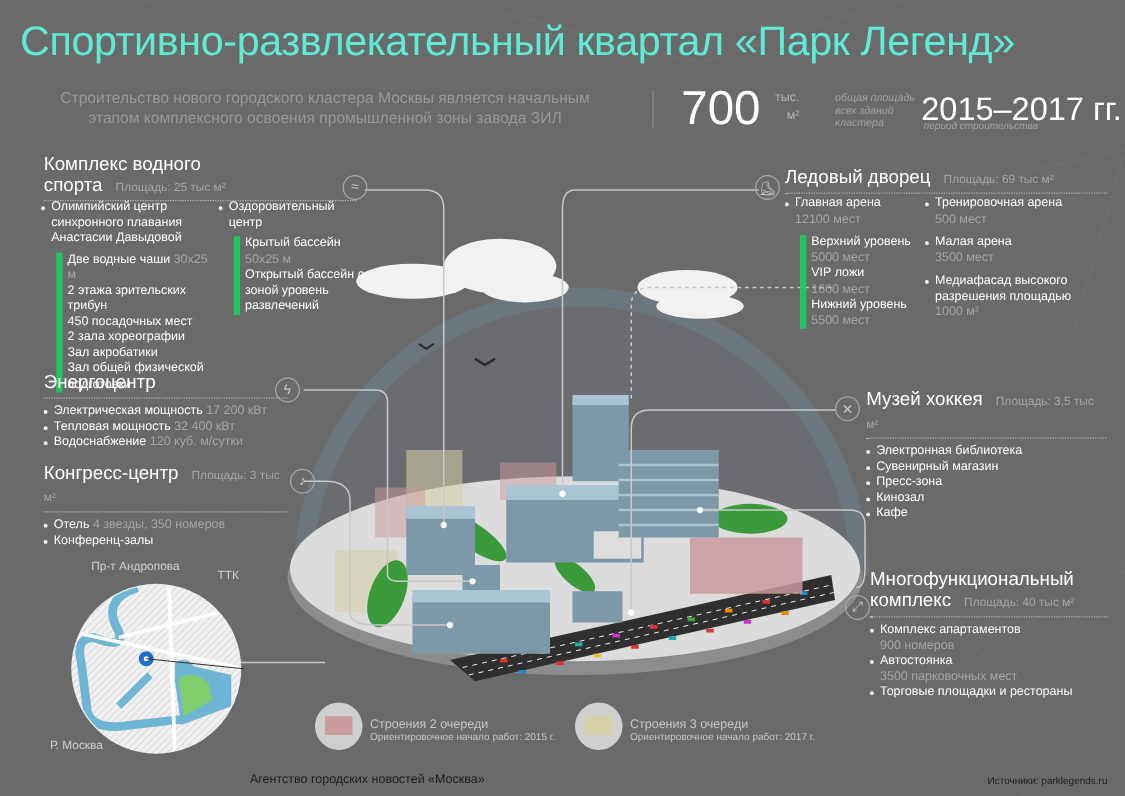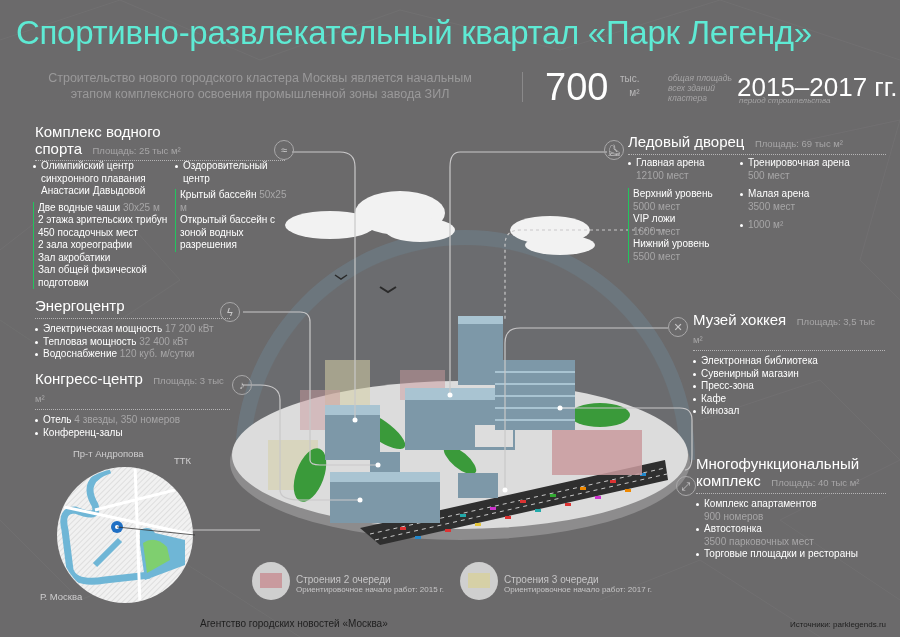--- a/index.html
+++ b/index.html
@@ -15,21 +15,21 @@
   .years{left:737px;top:72px;font-size:26px;color:#fff;}
   .yearsub{left:739px;top:96px;font-size:8px;color:#a5a4a5;font-style:italic;}
   .sec-title{font-size:15px;color:#fff;line-height:16px;}
   .area{font-size:9.5px;color:#a7a6a7;margin-left:6px;}
   .dotline{border-bottom:1.5px dotted #b5b4b5;}
   ul{list-style:none;margin:0;padding:0;}
   .blist li{font-size:10px;line-height:12.5px;color:#fff;position:relative;padding-left:8px;}
   .blist li::before{content:"";position:absolute;left:0;top:5px;width:3px;height:3px;border-radius:50%;background:#fff;}
   .sub{color:#a7a6a7;}
   .tree li{font-size:10px;line-height:12.5px;color:#fff;}
-  .tree{border-left:1px solid #22c55e;padding-left:4px;}
+  .tree{border-left:5px solid #22c55e;padding-left:4px;margin-left:12px;}
   .icon-circle{width:20px;height:20px;border:1.5px solid #a9a8a9;border-radius:50%;display:flex;align-items:center;justify-content:center;color:#c9c8c9;font-size:11px;box-sizing:border-box;}
   .footer-left{left:200px;top:618px;font-size:10px;color:#1e1e1e;}
   .footer-right{left:790px;top:620px;font-size:8px;color:#1e1e1e;}
   .legend-circ{width:38px;height:38px;border-radius:50%;background:#cfcfcf;position:absolute;}
   .legend-title{font-size:10px;color:#c6c5c6;}
   .legend-sub{font-size:8px;color:#c6c5c6;}
   .maplabel{font-size:9.5px;color:#cfcecf;}
 </style>
 </head>
 <body>
@@ -183,21 +183,21 @@
 </div>
 <div class="abs" style="left:175px;top:160px;width:120px;">
   <ul class="blist">
     <li>
       <div>Оздоровительный</div>
       <div>центр</div>
     </li>
   </ul>
   <ul class="tree" style="margin-top:4px;">
     <li><span>Крытый бассейн</span> <span class="sub">50х25 м</span></li>
-    <li><span>Открытый бассейн с зоной водных разрешения</span></li>
+    <li><span>Открытый бассейн с зоной уровень развлечений</span></li>
   </ul>
 </div>
 
 <div class="abs" style="left:35px;top:297px;width:195px;">
   <div class="dotline" style="padding-bottom:3px;">
     <span class="sec-title">Энергоцентр</span>
   </div>
   <ul class="blist" style="margin-top:4px;">
     <li><span>Электрическая мощность</span> <span class="sub">17 200 кВт</span></li>
     <li><span>Тепловая мощность</span> <span class="sub">32 400 кВт</span></li>
@@ -251,37 +251,38 @@
   <ul class="blist">
     <li style="margin-bottom:6px;">
         <div>Тренировочная арена</div>
         <div class="sub">500 мест</div>
       </li>
     <li style="margin-bottom:6px;">
         <div>Малая арена</div>
         <div class="sub">3500 мест</div>
       </li>
     <li>
+        <div>Медиафасад высокого разрешения площадью</div>
         <div class="sub">1000 м²</div>
       </li>
   </ul>
 </div>
 
 <div class="abs icon-circle" style="left:668px;top:317px;">✕</div>
 <div class="abs" style="left:693px;top:311px;width:192px;">
   <div class="dotline" style="padding-bottom:3px;">
     <span class="sec-title">Музей хоккея</span>
     <span class="area">Площадь: 3,5 тыс м²</span>
   </div>
   <ul class="blist" style="margin-top:4px;">
     <li>Электронная библиотека</li>
     <li>Сувенирный магазин</li>
     <li>Пресс-зона</li>
+    <li>Кинозал</li>
     <li>Кафе</li>
-    <li>Кинозал</li>
   </ul>
 </div>
 
 <div class="abs icon-circle" style="left:676px;top:476px;">⤢</div>
 <div class="abs" style="left:696px;top:456px;width:190px;">
   <div class="sec-title">Многофункциональный</div>
   <div class="dotline" style="padding-bottom:3px;">
     <span class="sec-title">комплекс</span>
     <span class="area">Площадь: 40 тыс м²</span>
   </div>

